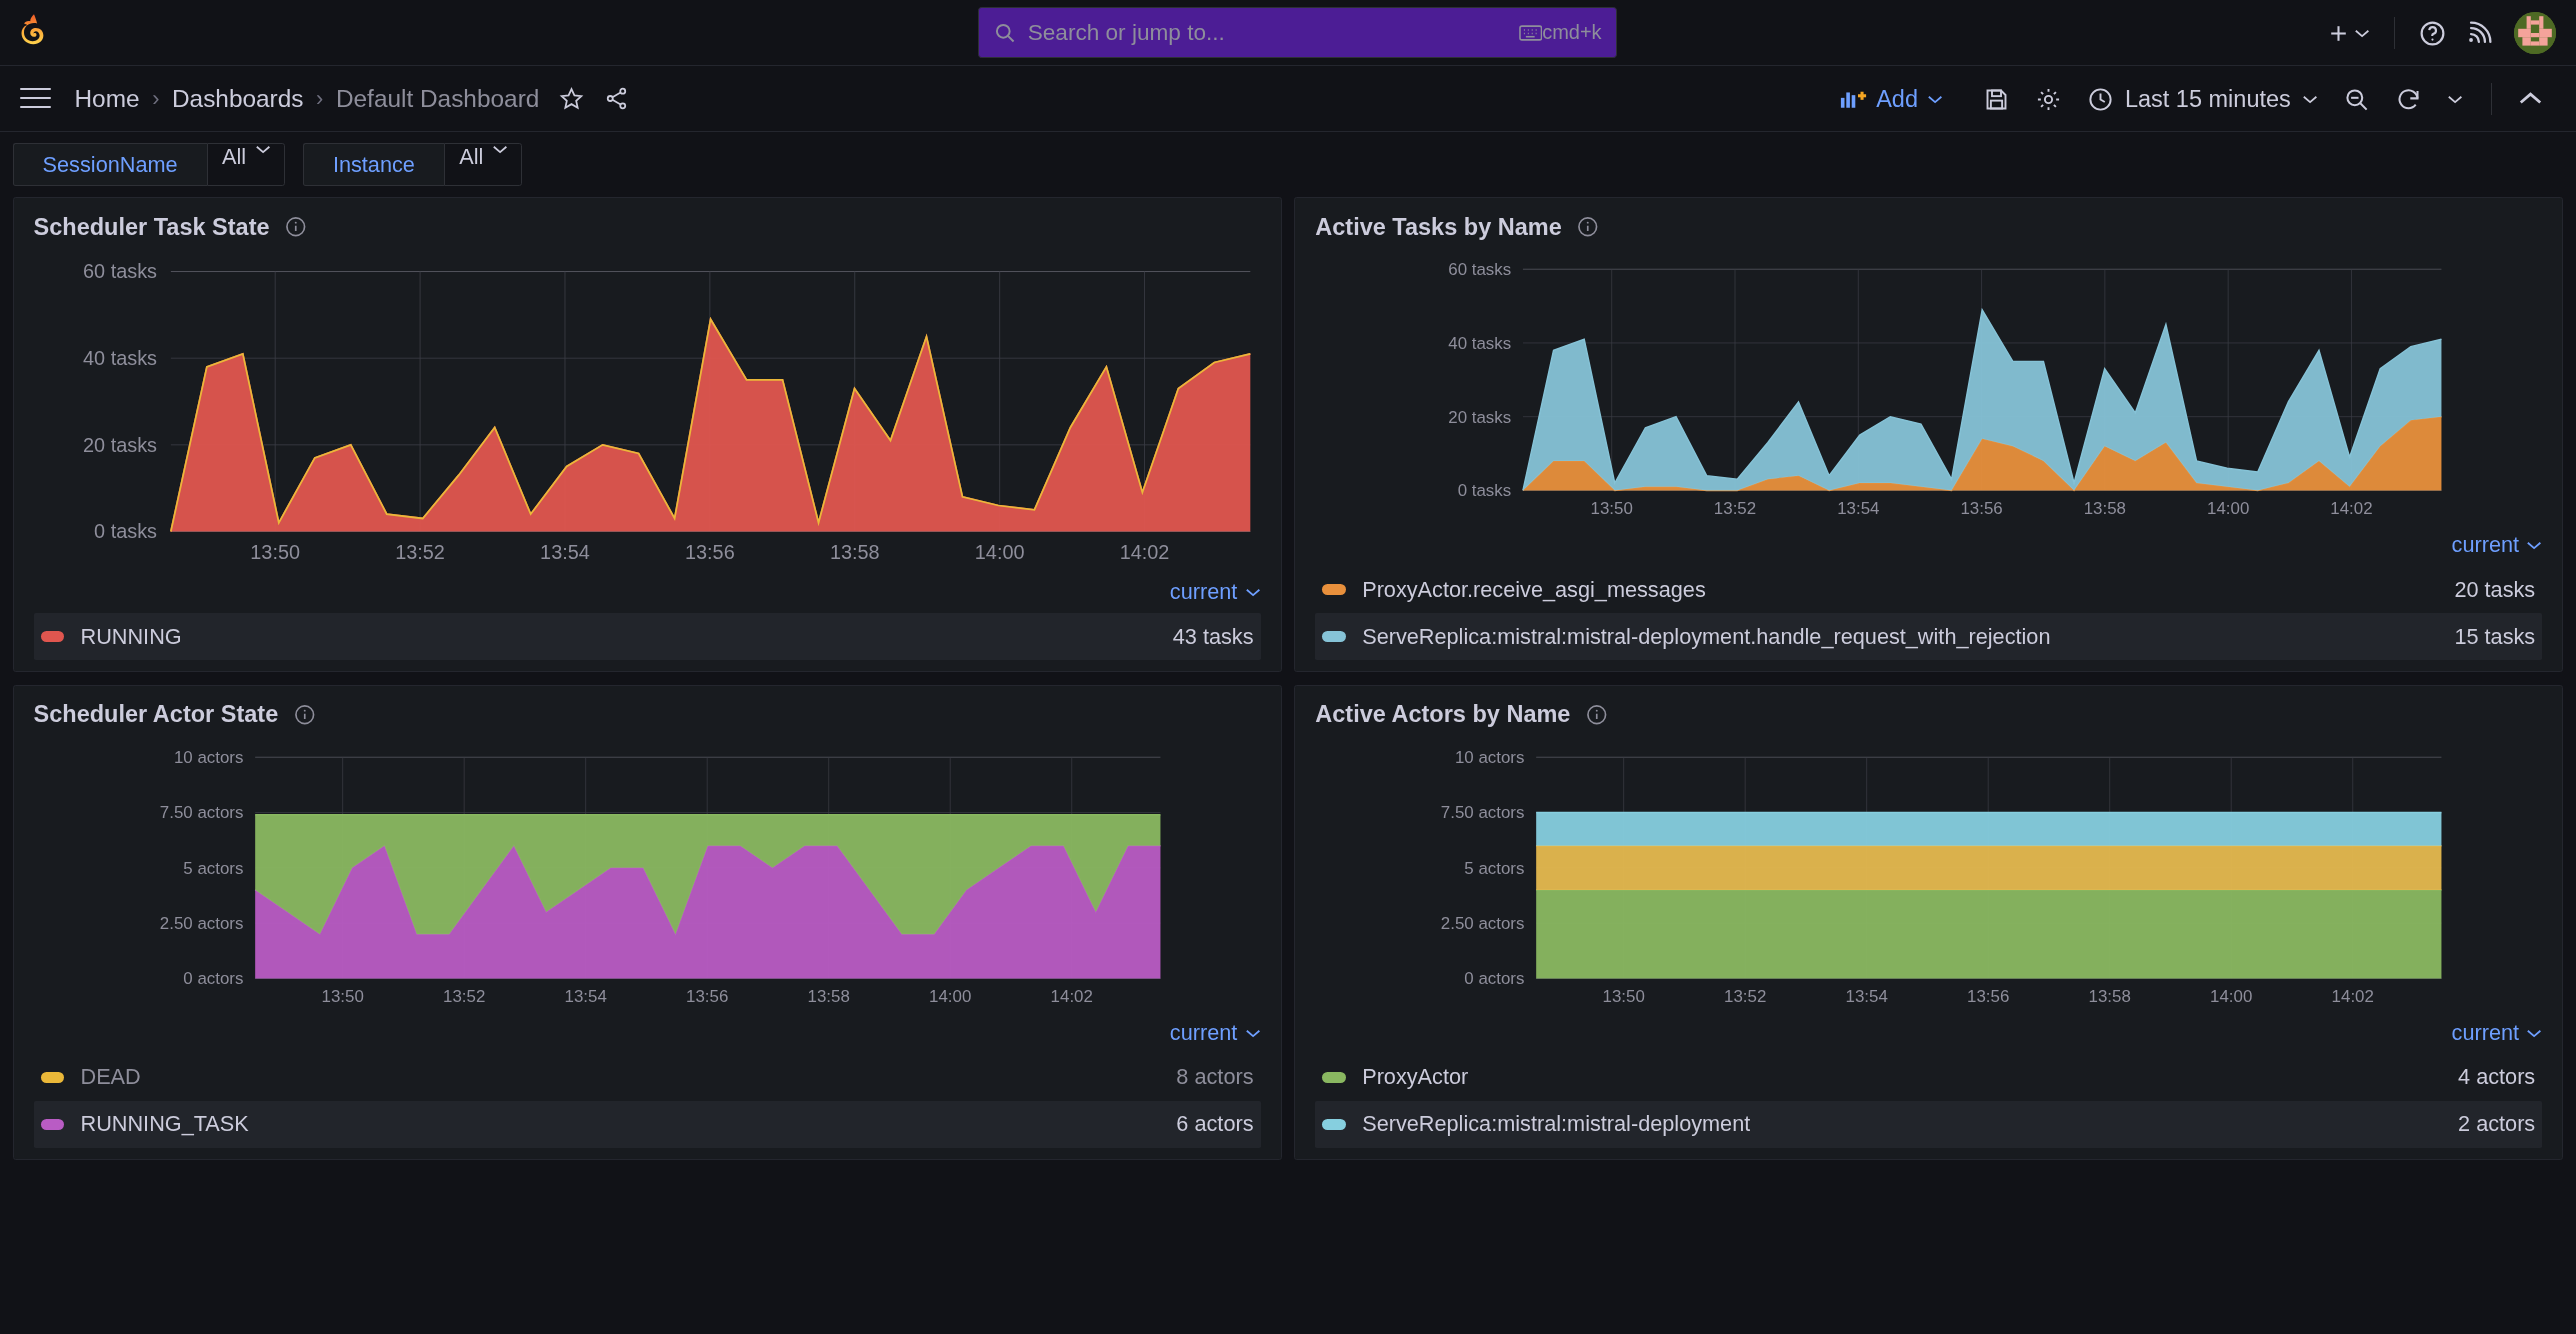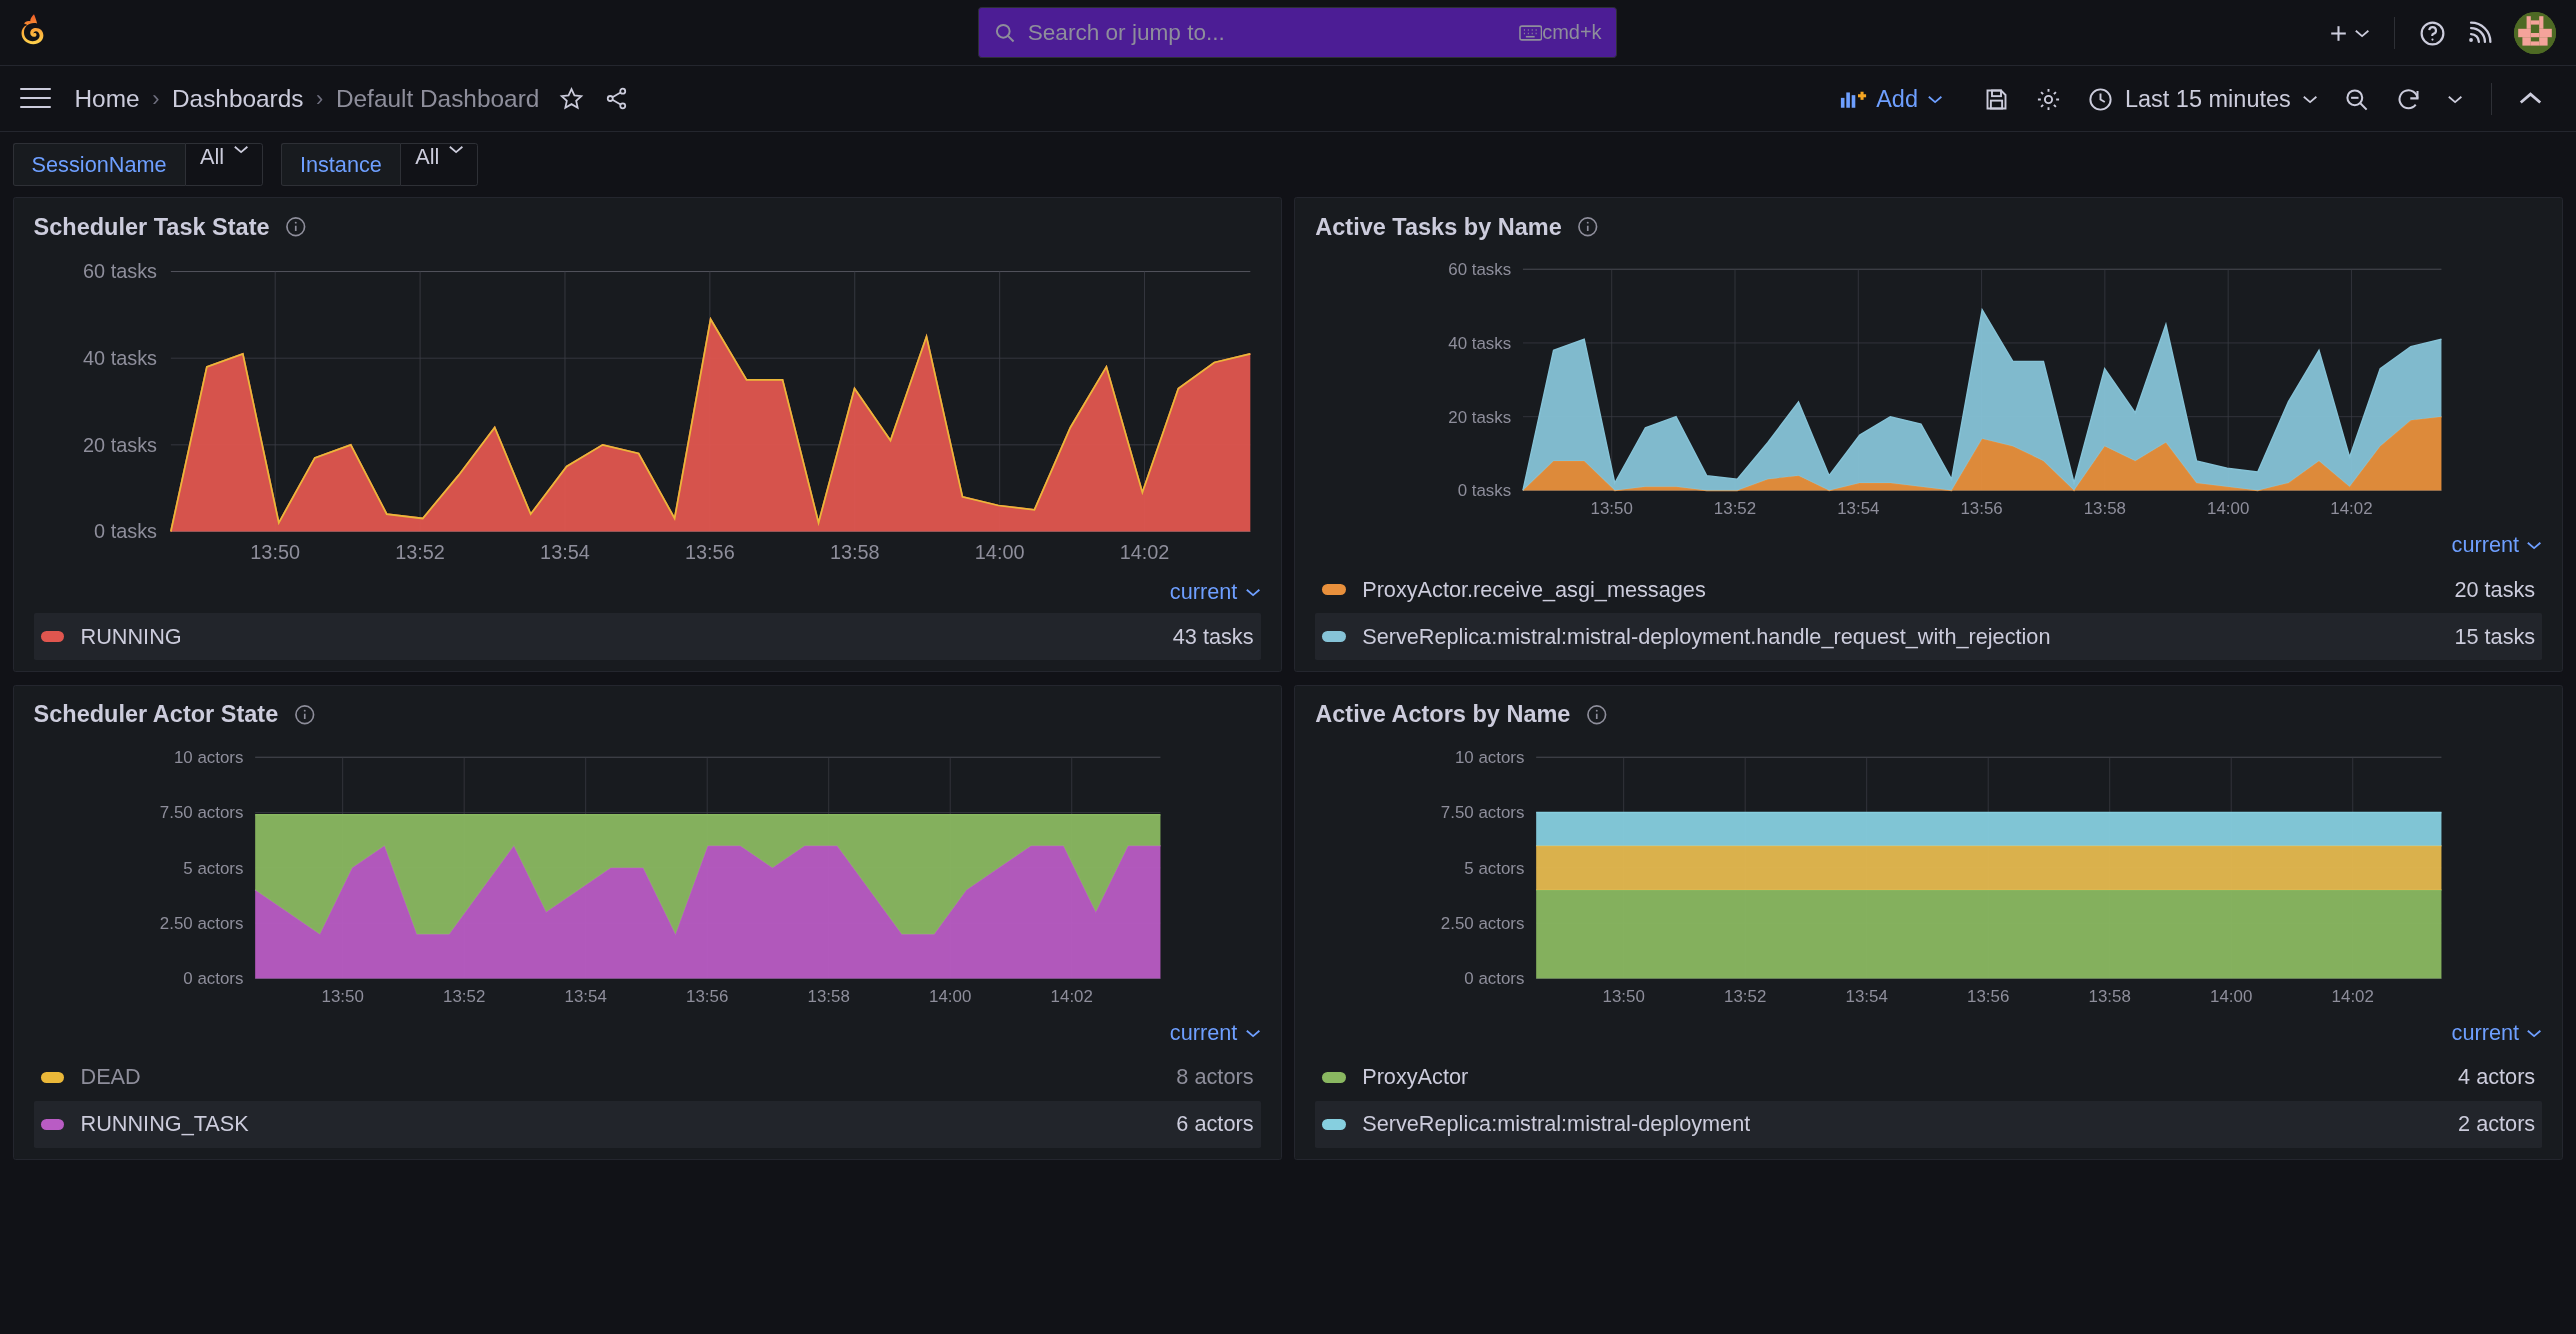--- a/index.html
+++ b/index.html
@@ -83,21 +83,21 @@
 
   
   .varsrow {
     height: 65px; display: flex; align-items: center;
     padding: 0 12.6px; gap: 0;
   }
   .var-group { display: flex; align-items: center; margin-right: 18px; }
   .var-label {
     background: #181b1f; border: 0.9px solid #2e3036;
     border-radius: 2.7px 0 0 2.7px; border-right: none;
-    height: 43px; display: flex; align-items: center; padding: 0 18px;
+    height: 43px; display: flex; align-items: center; padding: 0 29px;
     color: #6e9fff; font-size: 21.7px;
   }
   .var-value {
     background: #111217; border: 0.9px solid #2e3036;
     border-radius: 0 2.7px 2.7px 0;
     height: 43px; display: flex; align-items: flex-start; gap: 9px;
     padding: 0 12.6px 0 14.4px; color: #ccccdc; font-size: 21.7px; cursor: pointer;
     min-width: 67px;
   }
 

